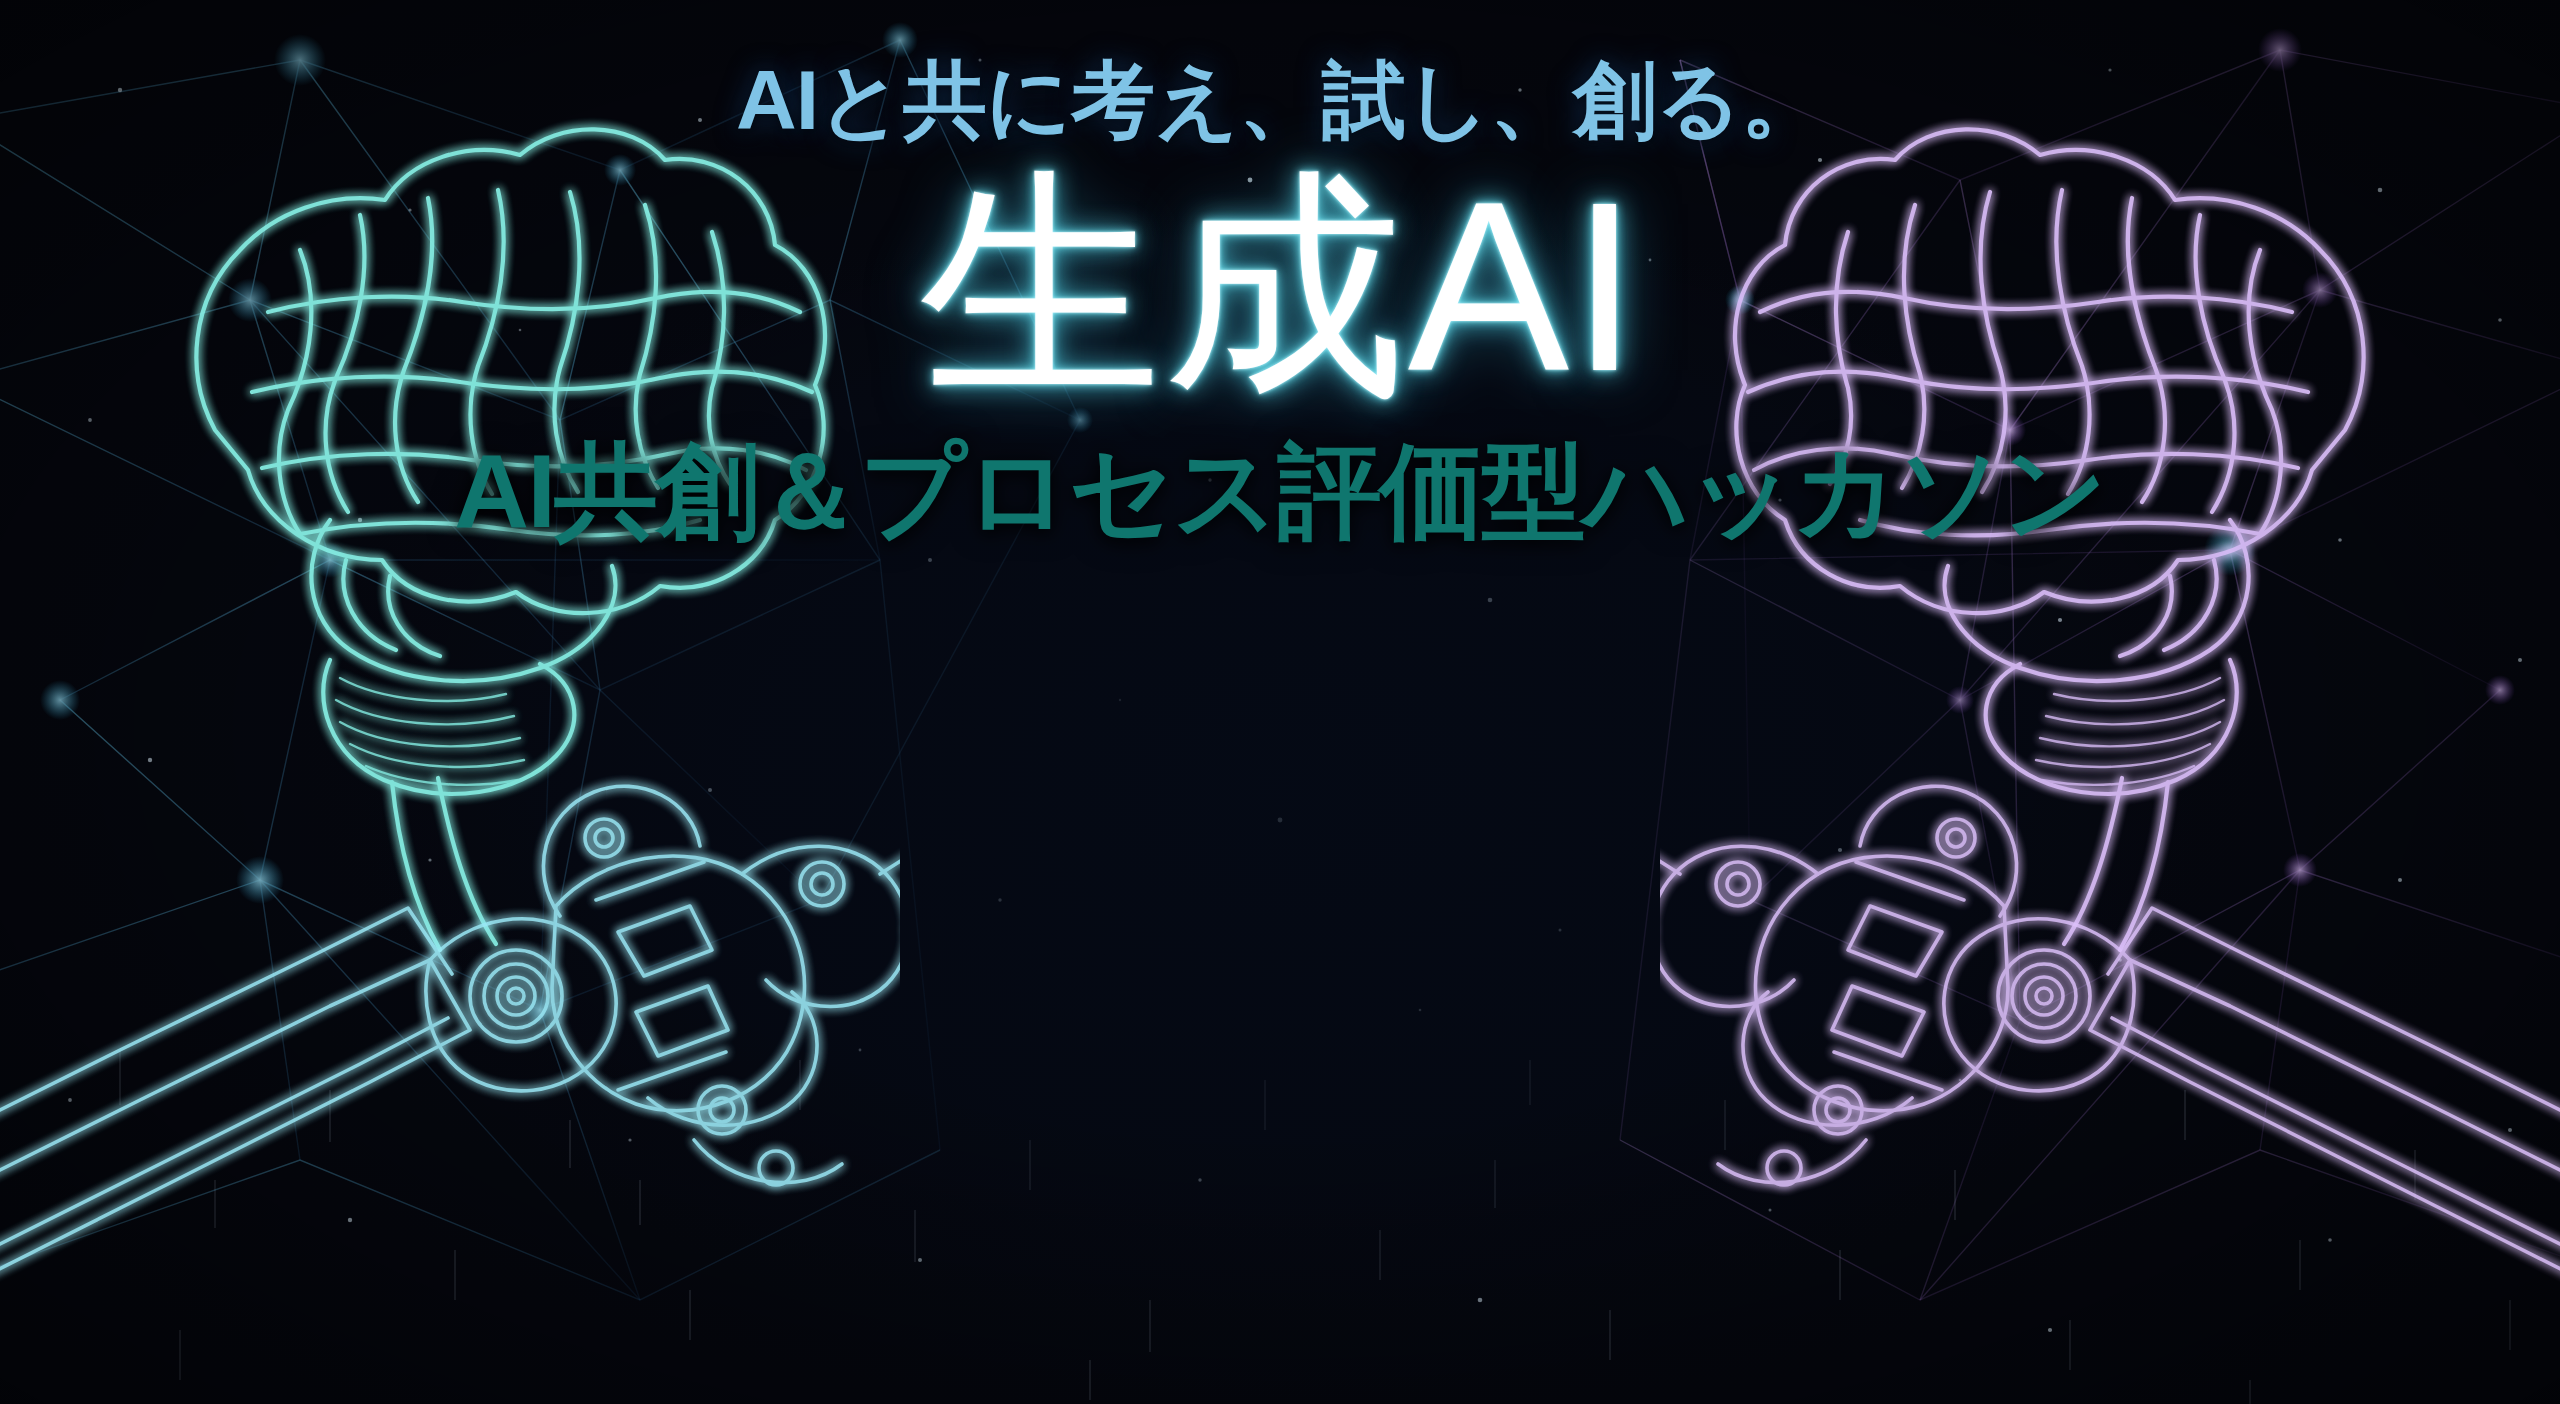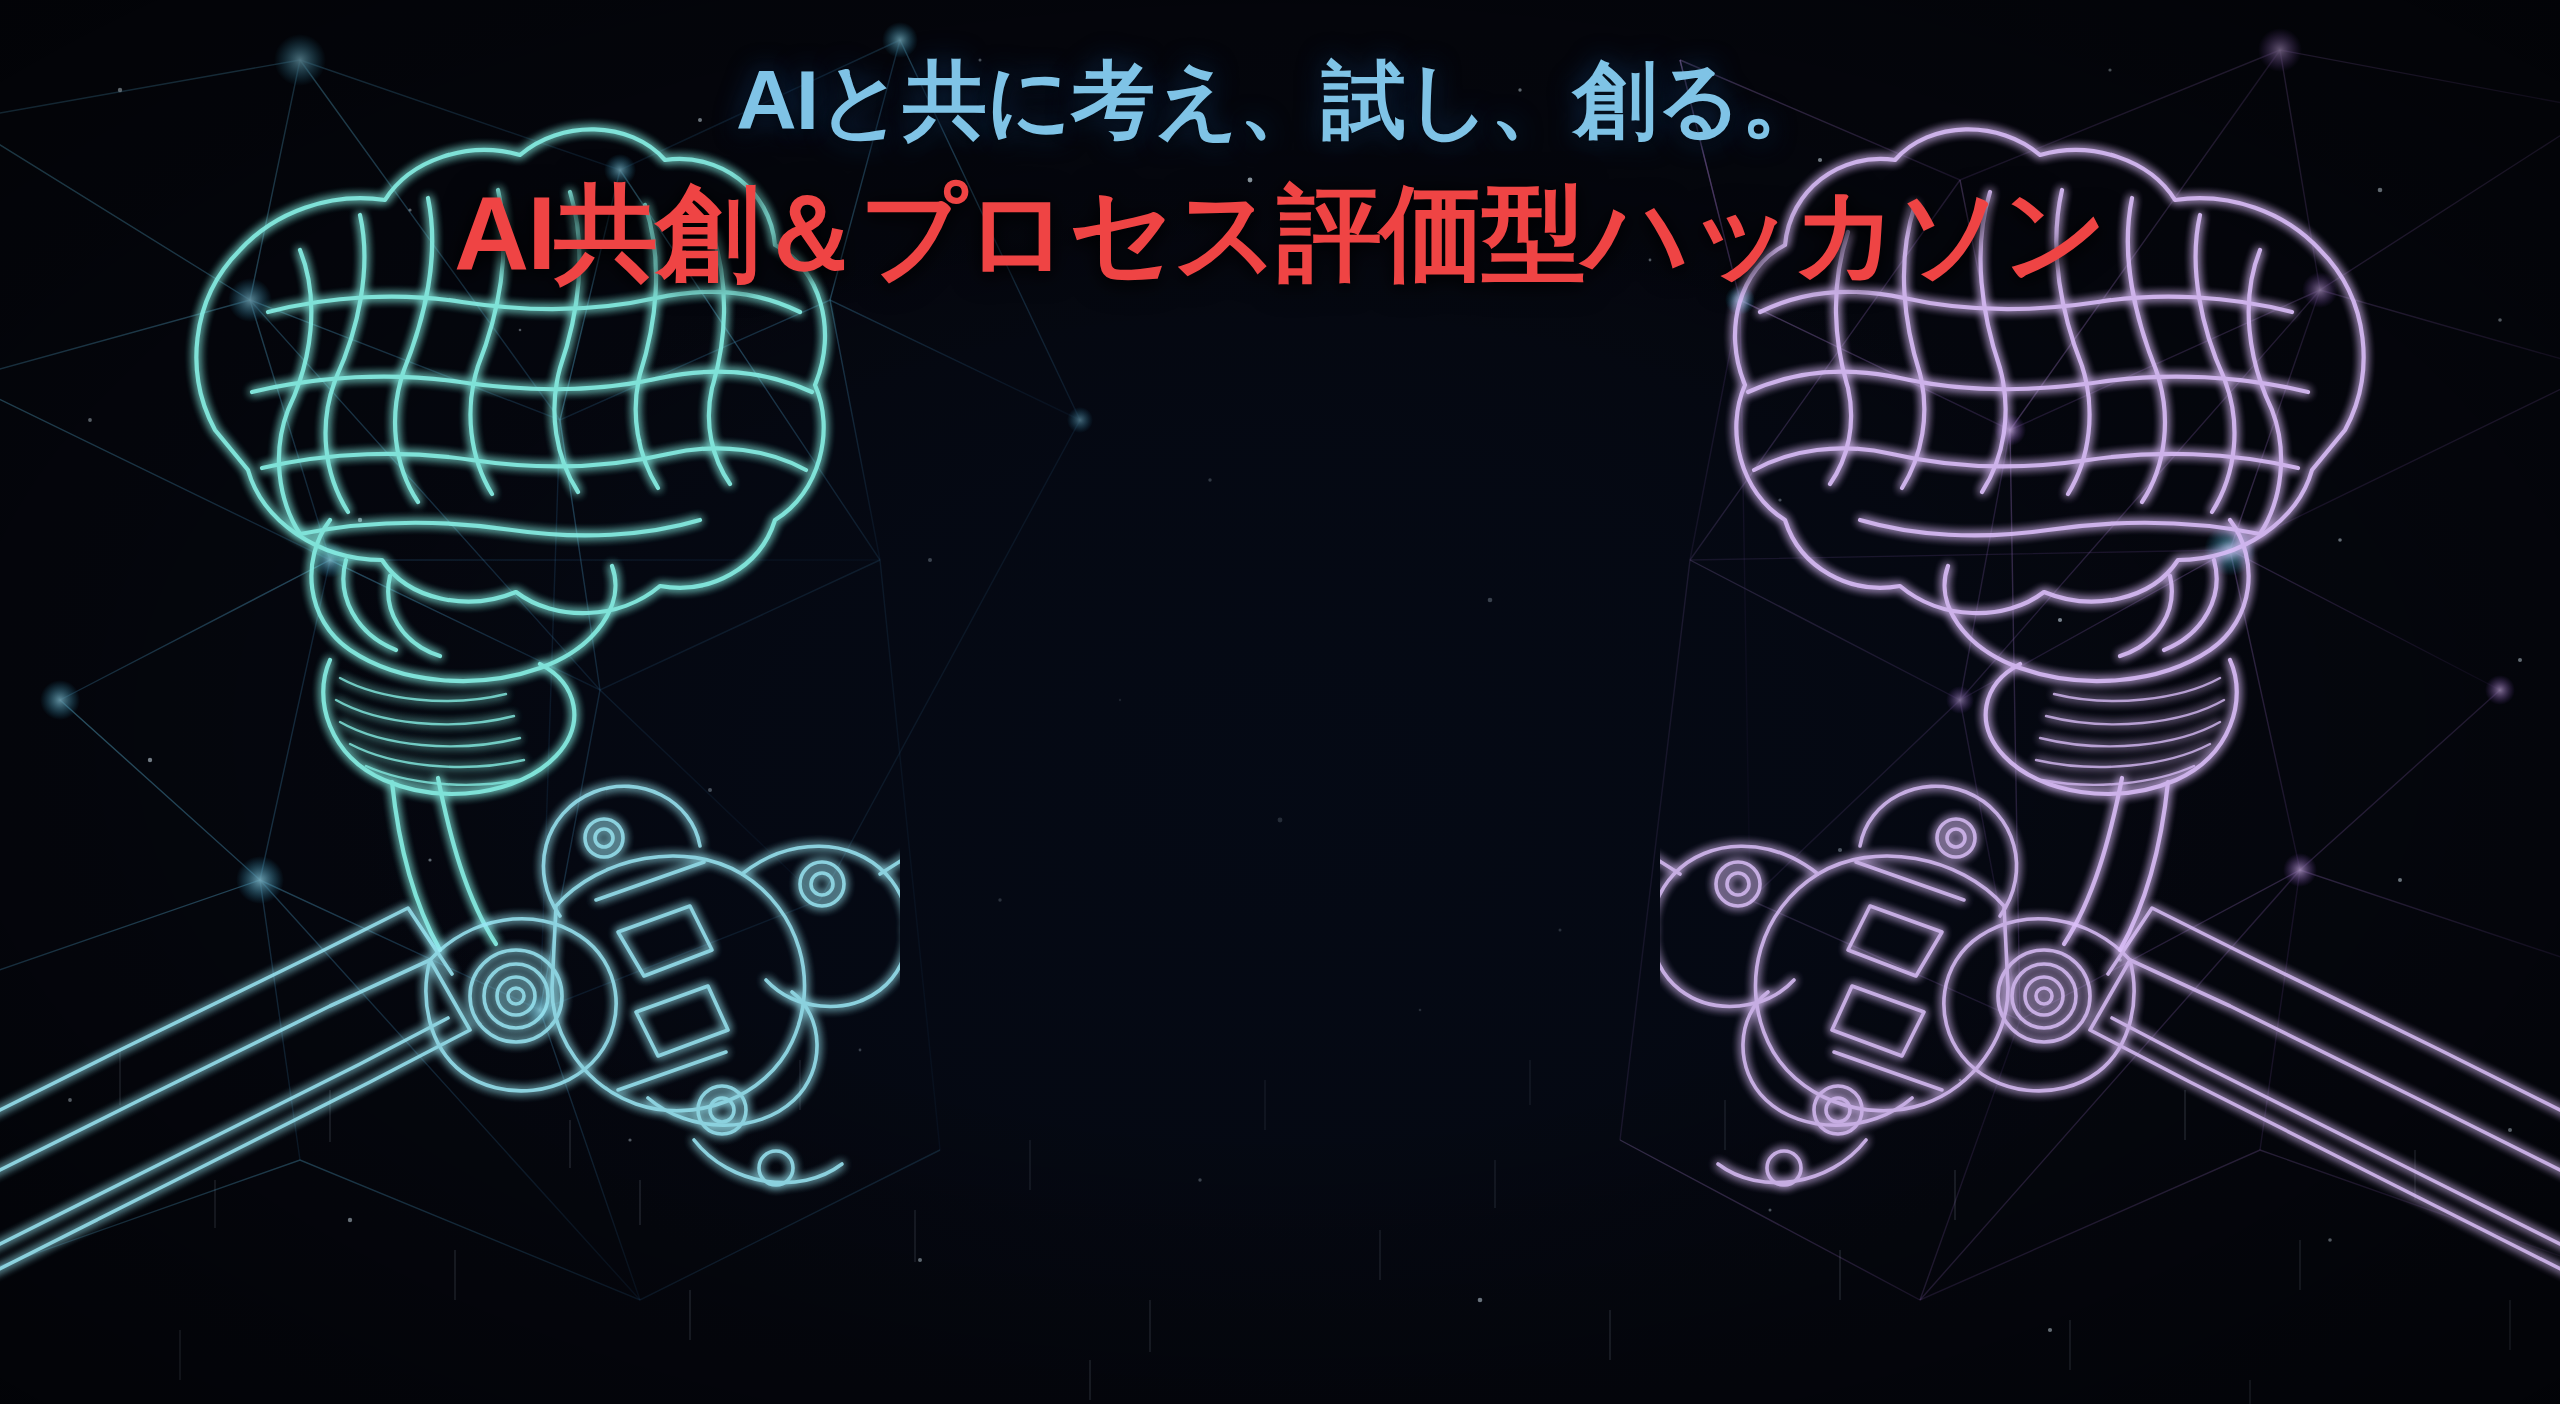--- a/index.html
+++ b/index.html
@@ -67,21 +67,21 @@
     margin-top:26px;
     letter-spacing:2px;
   }
   #title-en{
     font-size:300px;
     margin-top:-46px;
     letter-spacing:-4px;
   }
 
   .subtitle{
-    color:#ef4444;
+    color:#0f766e;
     font-weight:700;
     text-align:center;
     line-height:1.06;
     white-space:nowrap;
     text-shadow:0 4px 16px rgba(0,0,0,.85), 0 0 30px rgba(0,0,0,.6);
   }
   #sub1{font-size:104px;margin-top:34px;letter-spacing:-2px;}
   #sub2{font-size:104px;margin-top:4px;letter-spacing:-1px;}
 
   
@@ -416,18 +416,19 @@
   </svg>
 
   <div class="layer" id="centerdark"></div>
   <div class="layer" id="vignette"></div>
 
   <div id="content">
 
     <div class="tagline" id="tagline1">AIと共に考え、試し、創る。</div>
 
 
+    <div class="bigtitle" id="title-jp">生成AI</div>
 
 
     <div class="subtitle" id="sub1">AI共創＆プロセス評価型ハッカソン</div>
 
   </div>
 </div>
 
 </body></html>

